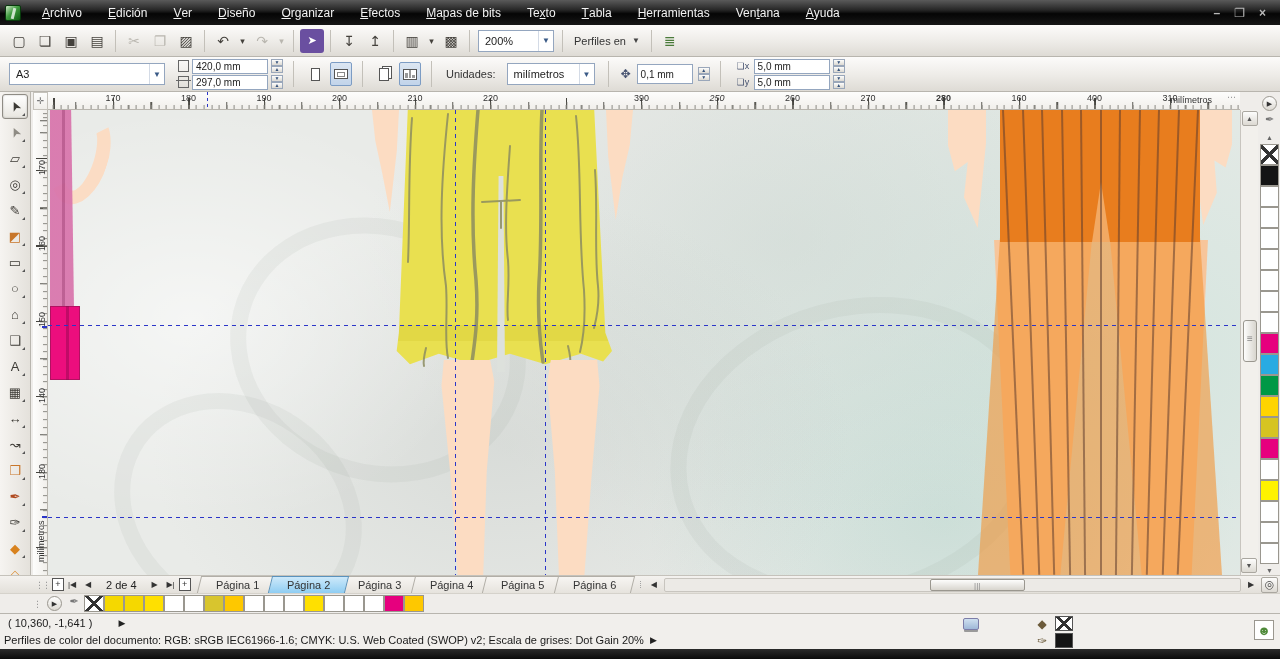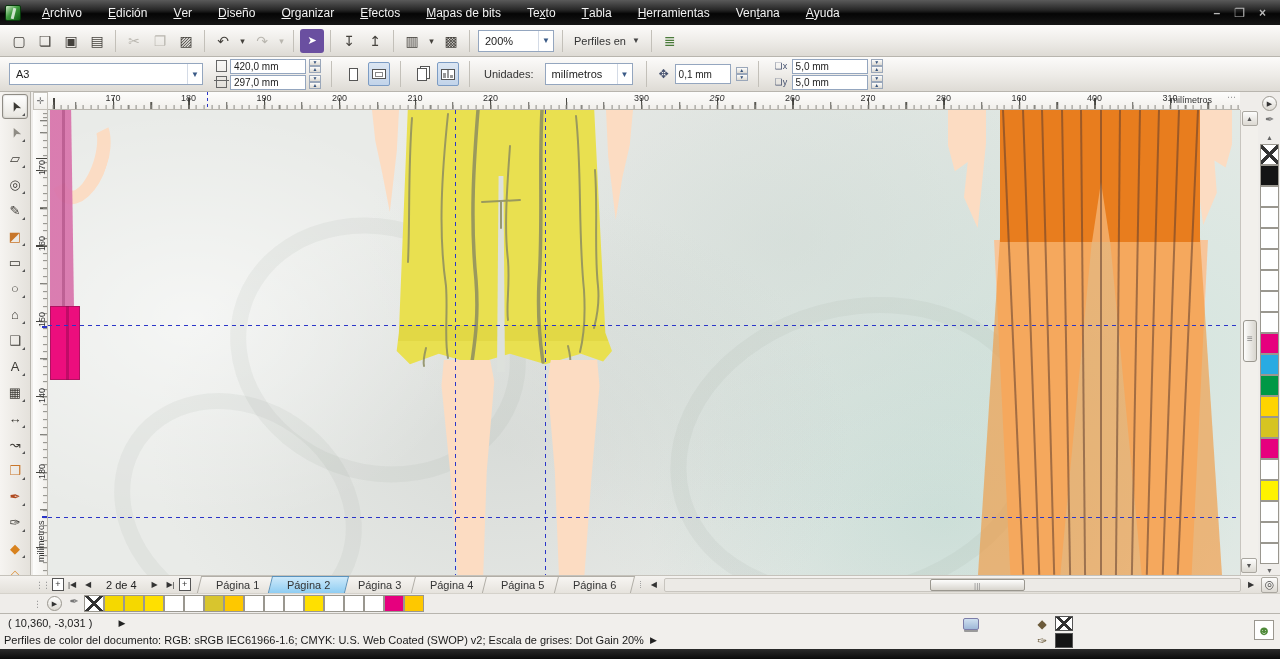--- a/index.html
+++ b/index.html
@@ -31,21 +31,21 @@
   .tbtn.dis{color:#b9b6af}
   .tbtn.chip{border-radius:3px;font-size:11px}
   .tsep{width:1px;height:22px;background:#c3c0b9;margin:0 5px}
   .combo{height:22px;background:#fff;border:1px solid #94a6bf;display:flex;align-items:center;font-size:11px;padding:0 0 0 6px;margin:0 3px}
   .combo .cararr{width:15px;height:100%;display:flex;align-items:center;justify-content:center;color:#3a5a86;font-size:8px;border-left:1px solid #d4dbe6;margin-left:auto}
   .flatcombo{display:flex;align-items:center;gap:6px;padding:0 6px;height:24px;font-size:11px;color:#333}
   .flatcombo .cararr{font-size:8px;color:#444}
 
   
   .propbar{top:57px;height:35px;display:flex;align-items:center;padding-left:6px;gap:4px}
-  .pselect{width:194px}
+  .pselect{width:156px}
   .dimcol{display:flex;flex-direction:column;gap:1px;margin-left:6px}
   .dimrow{display:flex;align-items:center;gap:3px}
   .dimicon{width:11px;height:12px;border:1px solid #666;position:relative}
   .dimicon.h::after{content:"";position:absolute;left:-3px;top:3px;right:-3px;border-top:1px solid #666}
   .field{height:15px;background:#fff;border:1px solid #94a6bf;font-size:10px;display:flex;align-items:center;padding:0 3px;width:76px}
   .spins{display:flex;flex-direction:column}
   .spin{width:12px;height:7px;background:linear-gradient(#fdfdfc,#dcd9d2);border:1px solid #9aa7ba;font-size:5px;line-height:5px;text-align:center;color:#35527c}
   .pbtn{width:22px;height:24px;display:flex;align-items:center;justify-content:center;border:1px solid transparent;border-radius:2px}
   .pbtn.pressed{background:linear-gradient(#dce6f2,#c2d4ea);border:1px solid #7c9cc4}
   .orient{border:1px solid #555;background:#fff}
@@ -423,21 +423,21 @@
           <div class="hlab" style="left: 140.5px;">180</div>
           <div class="hlab" style="left: 216px;">190</div>
           <div class="hlab" style="left: 291.5px;">200</div>
           <div class="hlab" style="left: 367px;">210</div>
           <div class="hlab" style="left: 442.5px;">220</div>
           <div class="hlab" style="left: 518px; margin-top: 32px;">230</div>
           <div class="hlab" style="left: 593.5px;">390</div>
           <div class="hlab" style="left: 669px; font-style: italic;">250</div>
           <div class="hlab" style="left: 744.5px;">260</div>
           <div class="hlab" style="left: 820px;">270</div>
-          <div class="hlab" style="left: 895.5px;">280</div>
+          <div class="hlab" style="left: 895.5px; font-weight: bold;">280</div>
           <div class="hlab" style="left: 971px;">160</div>
           <div class="hlab" style="left: 1046.5px;">400</div>
           <div class="hlab" style="left: 1122px;">310</div>
         </div>
       <span class="hunit">milímetros</span>
       <span class="hdots">⋯</span>
       <div class="hguide-mark"></div>
     </div>
 
     <div class="vruler">
@@ -606,21 +606,21 @@
         <div class="dsw" style="background: rgb(255, 255, 255);"></div>
         <div class="dsw" style="background: rgb(255, 255, 255);"></div>
         <div class="dsw" style="background: rgb(255, 255, 255);"></div>
         <div class="dsw" style="background: rgb(230, 0, 126);"></div>
         <div class="dsw" style="background: rgb(254, 200, 0);"></div>
       </div>
   </div>
 
   <div id="statusbar">
     <div class="srow1">
-      <span>( 10,360, -3,031 )</span>
+      <span>( 10,360, -1,641 )</span>
       <span class="flyarr">▶</span>
     </div>
     <div class="monitoricon"></div>
     <div class="fillrow">
       <span class="statico">◆</span>
       <span class="statsw none"></span>
     </div>
     <div class="outlinerow">
       <span class="statico">✑</span>
       <span class="statsw" style="background:#141414"></span>

